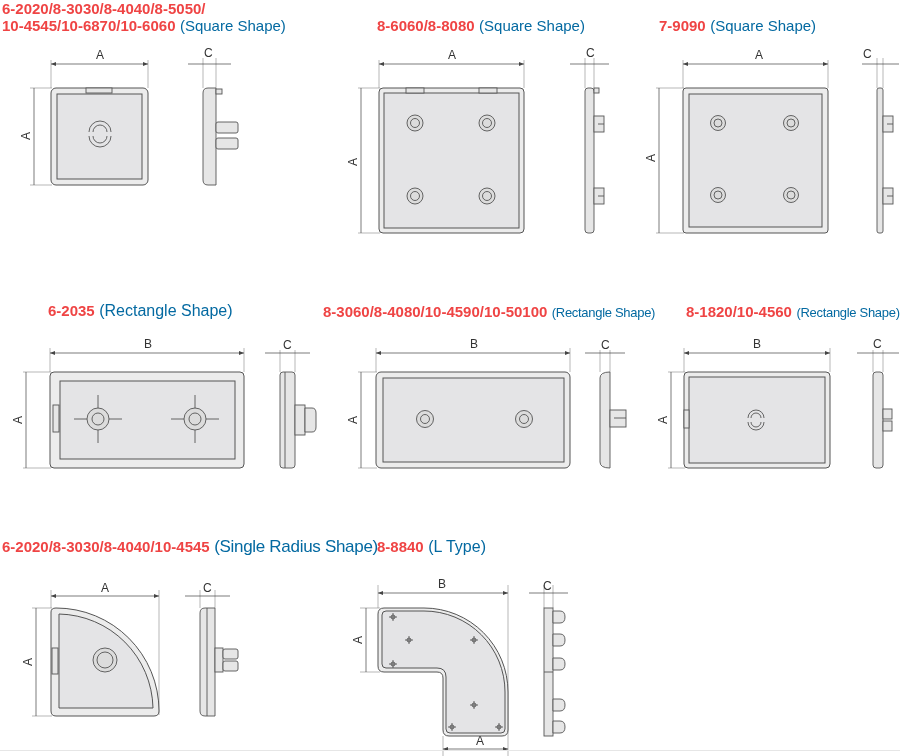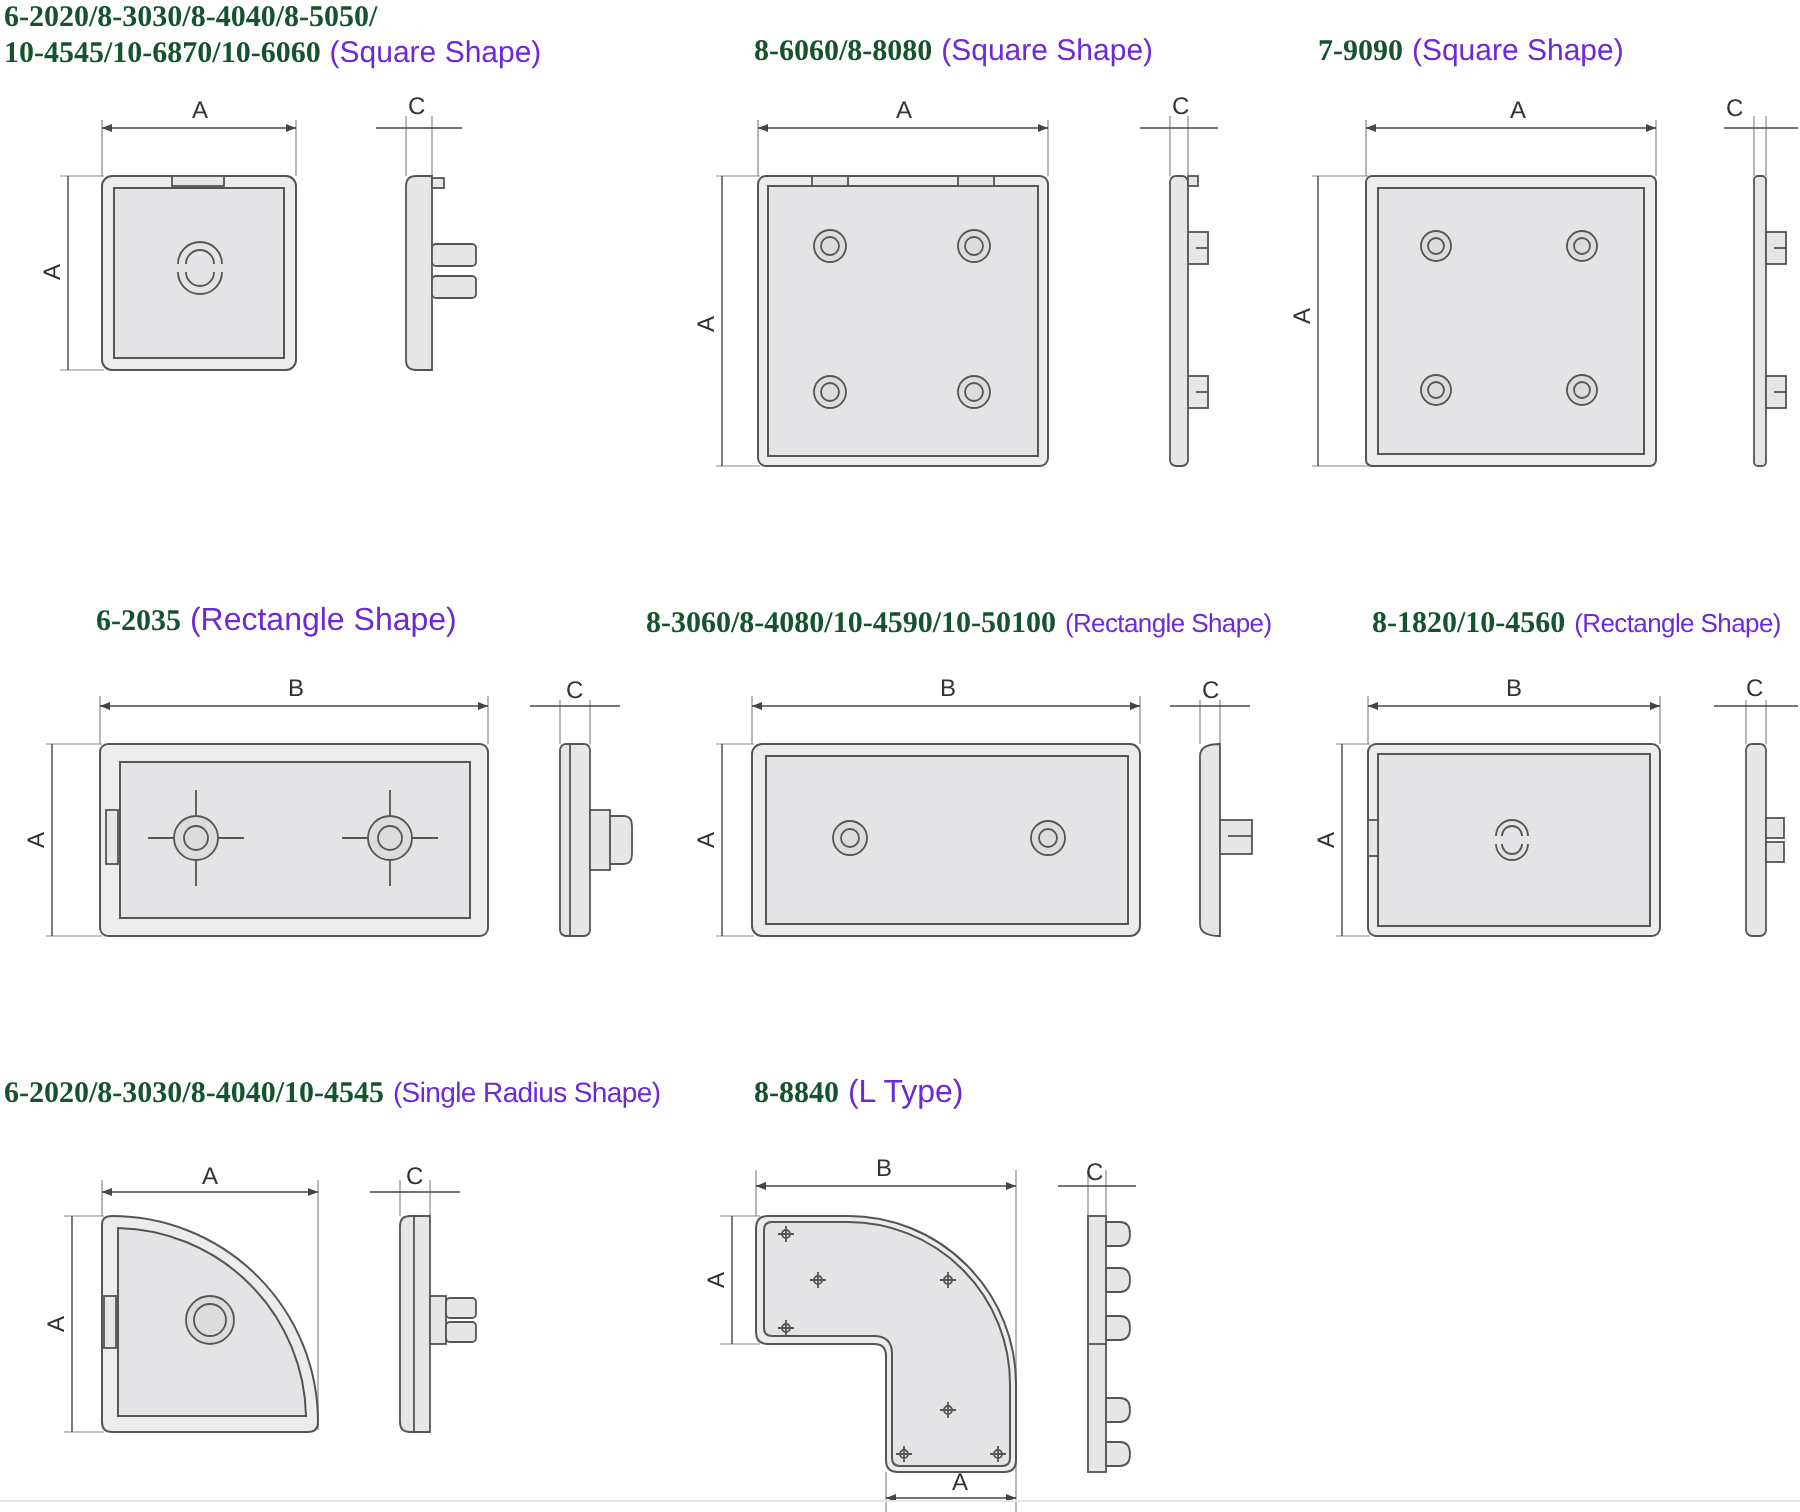--- a/index.html
+++ b/index.html
@@ -1,20 +1,20 @@
 <!DOCTYPE html>
 <html><head>
 <meta charset="utf-8">
 <style>
   html, body { margin: 0; padding: 0; background: #ffffff; }
   body { width: 900px; height: 756px; position: relative; overflow: hidden;
          font-family: "Liberation Sans", sans-serif; }
   .title { position: absolute; white-space: nowrap; line-height: 17px; }
-  .code { color: #14532d; font-weight: bold; font-size: 15px; font-family: Liberation Serif, serif; }
-  .shape { color: #6d28d9; font-size: 15px; }
+  .code { color: #ef4444; font-weight: bold; font-size: 15px; }
+  .shape { color: #0369a1; font-size: 15px; }
   .shape.narrow { font-size: 13px; letter-spacing: -0.3px; }
   svg { position: absolute; overflow: visible; }
   svg text { font-family: "Liberation Sans", sans-serif; font-size: 12px; fill: #333; }
   .body { fill: #ececec; stroke: #555; stroke-width: 1; }
   .inner { fill: #e4e4e6; stroke: #555; stroke-width: 1; }
   .dim { stroke: #444; stroke-width: 0.7; fill: none; }
   .ext { stroke: #888; stroke-width: 0.6; fill: none; }
   .part { fill: #e6e6e6; stroke: #555; stroke-width: 0.9; }
   .line { stroke: #555; stroke-width: 0.9; fill: none; }
   .hole { fill: #dcdcdc; stroke: #555; stroke-width: 0.9; }
@@ -43,21 +43,21 @@
 <div class="title" style="left:323px;top:303px;">
   <span class="code">8-3060/8-4080/10-4590/10-50100</span>
   <span class="shape narrow">(Rectangle Shape)</span>
 </div>
 <div class="title" style="left:686px;top:303px;">
   <span class="code">8-1820/10-4560</span>
   <span class="shape narrow">(Rectangle Shape)</span>
 </div>
 <div class="title" style="left:2px;top:538px;">
   <span class="code">6-2020/8-3030/8-4040/10-4545</span>
-  <span class="shape narrow" style="font-size:14px">(Single Radius Shape)</span>
+  <span class="shape narrow" style="font-size:17px">(Single Radius Shape)</span>
 </div>
 <div class="title" style="left:377px;top:538px;text-align:center;">
   <span class="code">8-8840</span>
   <span class="shape" style="font-size:16px">(L Type)</span>
 </div>
 
 <svg style="left:0;top:0" width="900" height="756">
   <line class="ext" x1="51" y1="60" x2="51" y2="88"></line>
     <line class="ext" x1="148" y1="60" x2="148" y2="88"></line>
   <line class="dim" x1="51" y1="64" x2="148" y2="64"></line>

